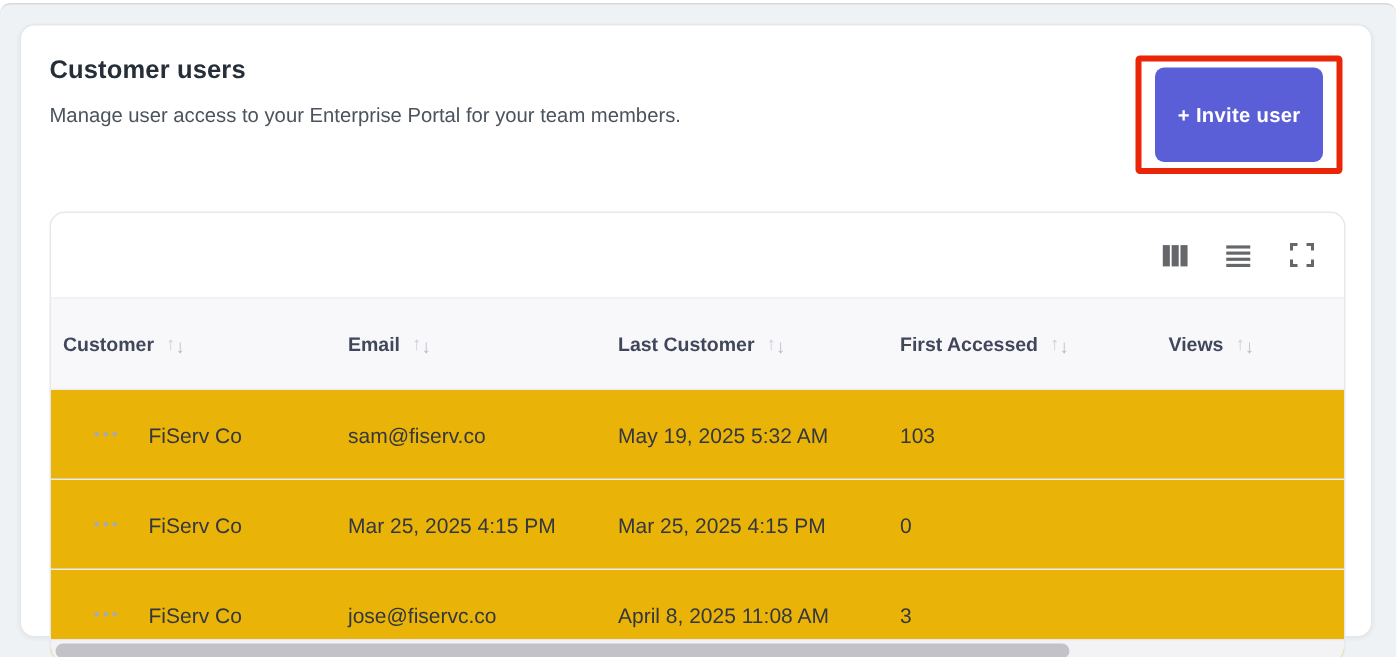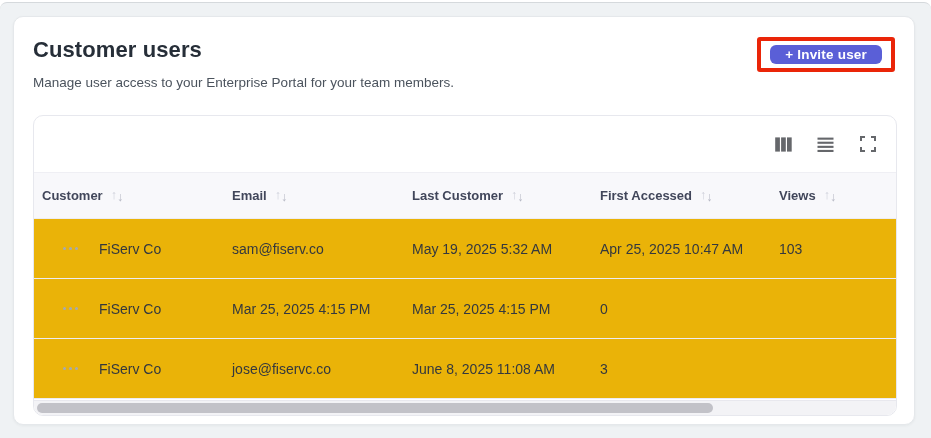--- a/index.html
+++ b/index.html
@@ -20,41 +20,41 @@
   .card {
     position: absolute; left: 13px; top: 13px; right: 16px; bottom: 13px;
     background: #ffffff;
     border: 1px solid #e5e8eb;
     border-radius: 10px;
     box-shadow: 0 1px 3px rgba(20,30,40,.05);
     padding: 20px 17px 0 19px;
   }
   .card-header { display: flex; justify-content: space-between; align-items: flex-start; }
   .page-title {
-    margin: 0; font-size: 22px; font-weight: 700; color: #262e38; letter-spacing: .1px;
+    margin: 0; font-size: 17px; font-weight: 700; color: #262e38; letter-spacing: .1px;
   }
   .page-subtitle {
     margin: 12px 0 0; font-size: 13.5px; color: #4b535d;
   }
   .annotation-box {
     border: 4px solid var(--annotation, #ea2508);
     padding: 4px 9px;
     border-radius: 3px;
     margin: 0 2px 0 0;
   }
   .invite-btn {
     display: block;
     background: var(--accent, #5a5fd7);
     color: #ffffff;
     border: none;
     border-radius: 6px;
     font-family: inherit;
     font-size: 13.5px;
     font-weight: 700;
-    padding: 2px 15px;
+    padding: 24px 15px;
     cursor: pointer;
     letter-spacing: .2px;
   }
   .table-panel {
     margin-top: 25px;
     height: 301px;
     border: 1px solid #e7e8ee;
     border-radius: 10px;
     background: #fff;
     position: relative;
@@ -69,21 +69,21 @@
     background: none; border: none; padding: 0;
     width: 19px; height: 19px;
     color: #646warning669;
     color: #65676b;
     cursor: pointer; display: inline-flex; align-items: center; justify-content: center;
   }
   .thead {
     display: grid;
     grid-template-columns: 190px 180px 188px 179px 1fr;
     align-items: center;
-    height: 47px;
+    height: 62px;
     padding-left: 8px;
     background: #f8f8fb;
     border-top: 1px solid #efeff4;
     border-bottom: 1px solid #ededf2;
   }
   .th { display: flex; align-items: center; gap: 8px; font-size: 13px; font-weight: 700; color: #41465a; cursor: pointer; }
   .sort-icon { display: inline-flex; font-weight: 400; font-size: 12.5px; line-height: 1; cursor: pointer; }
   .sort-icon .up { color: #ced0da; }
   .sort-icon .dn { color: #b8bac6; margin-left: 0px; position: relative; top: 2px; }
   .tr {
@@ -206,21 +206,20 @@
     <div class="td td-menu">
       <button class="dots-btn">
                 <i></i>
                 <i></i>
                 <i></i>
               </button>
     </div>
     <div class="td">FiServ Co</div>
     <div class="td">sam@fiserv.co</div>
     <div class="td">May 19, 2025 5:32 AM</div>
-    <div class="td">Apr 25, 2025 10:47 AM</div>
     <div class="td">103</div>
   </div>
 
   <div class="tr">
     <div class="td td-menu">
       <button class="dots-btn">
                 <i></i>
                 <i></i>
                 <i></i>
               </button>
@@ -234,21 +233,21 @@
   <div class="tr">
     <div class="td td-menu">
       <button class="dots-btn">
                 <i></i>
                 <i></i>
                 <i></i>
               </button>
     </div>
     <div class="td">FiServ Co</div>
     <div class="td">jose@fiservc.co</div>
-    <div class="td">June 8, 2025 11:08 AM</div>
+    <div class="td">April 8, 2025 11:08 AM</div>
     <div class="td">3</div>
   </div>
 </div>
 
       <div class="hscroll">
         <div class="hscroll-thumb"></div>
       </div>
 
     </div>
   </div>

